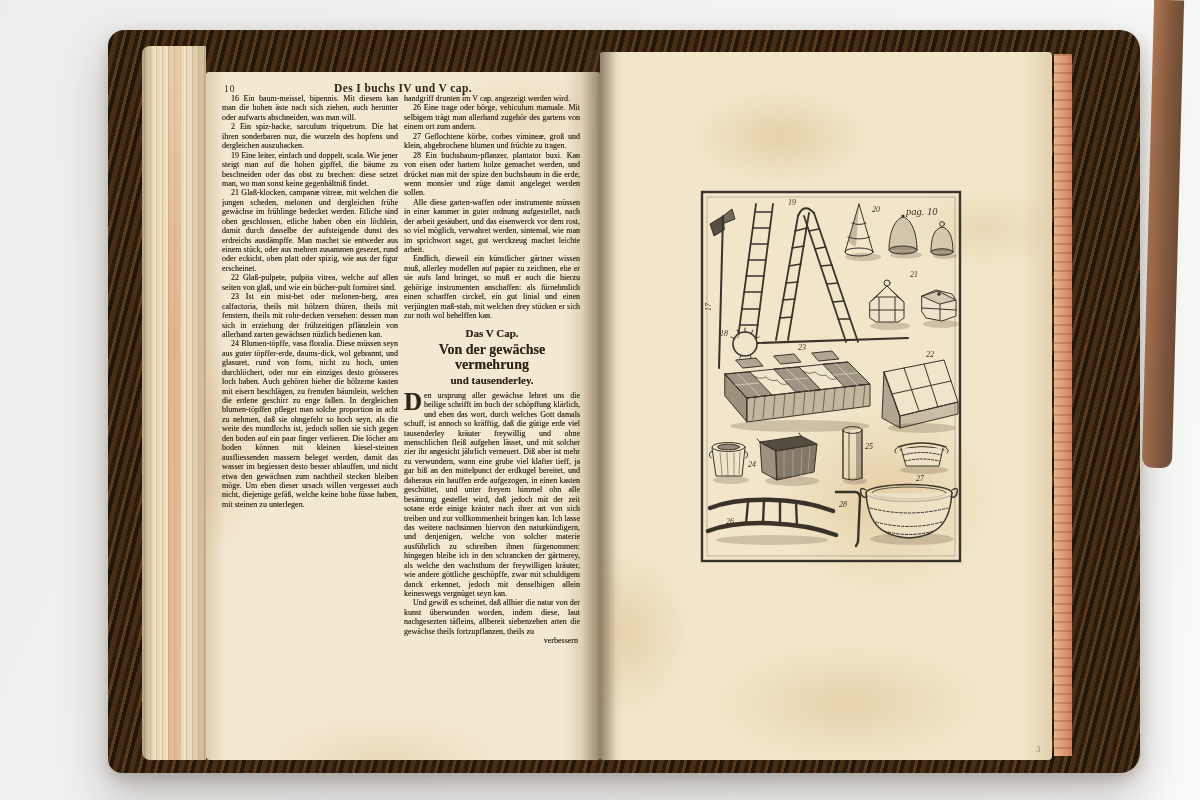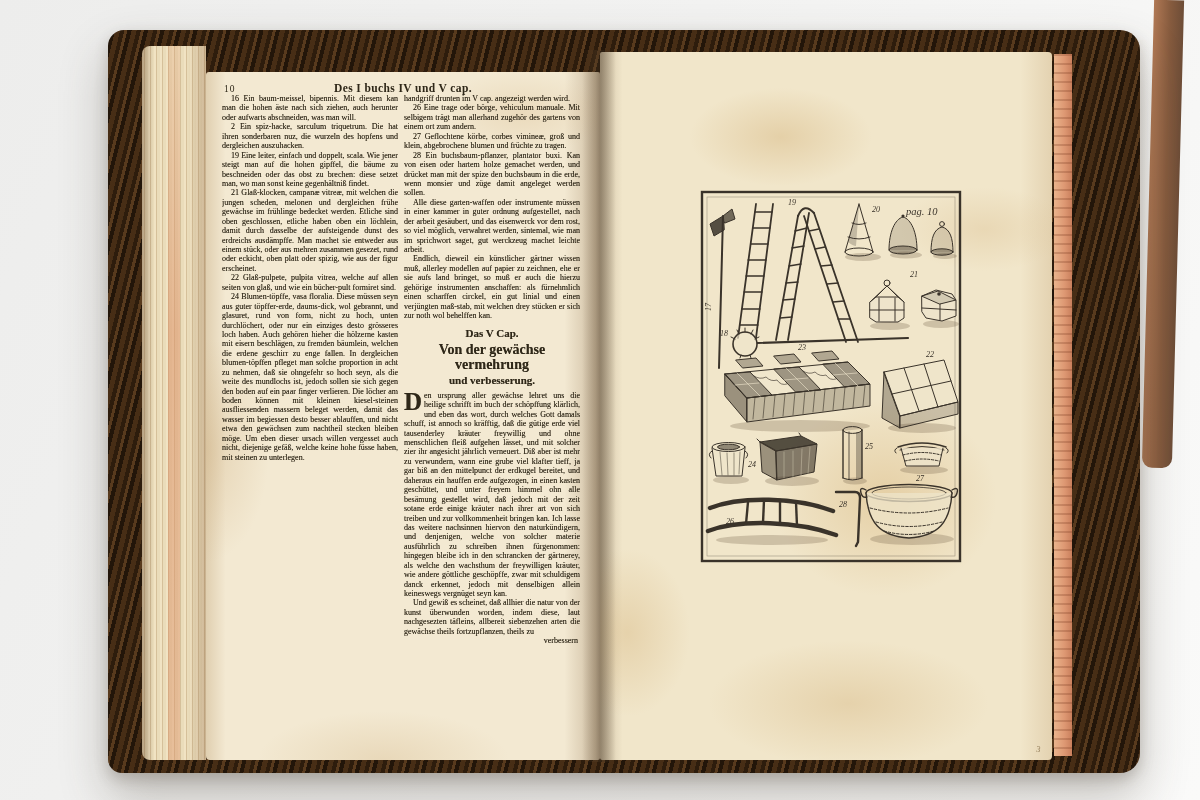--- a/index.html
+++ b/index.html
@@ -87,35 +87,36 @@
       <div class="lp-inner">
         <span class="pagenum">10</span>
         <div class="running-header">Des I buchs IV und V cap.</div>
         <div class="columns">
           <div class="col">
               <p>16 Ein baum-meissel, bipennis. Mit diesem kan man die hohen äste nach sich ziehen, auch herunter oder aufwarts abschneiden, was man will.</p>
               <p>2 Ein spiz-hacke, sarculum triquetrum. Die hat ihren sonderbaren nuz, die wurzeln des hopfens und dergleichen auszuhacken.</p>
               <p>19 Eine leiter, einfach und doppelt, scala. Wie jener steigt man auf die hohen gipffel, die bäume zu beschneiden oder das obst zu brechen: diese setzet man, wo man sonst keine gegenhältniß findet.</p>
               <p>21 Glaß-klocken, campanæ vitreæ, mit welchen die jungen scheden, melonen und dergleichen frühe gewächse im frühlinge bedecket werden. Etliche sind oben geschlossen, etliche haben oben ein löchlein, damit durch dasselbe der aufsteigende dunst des erdreichs ausdämpffe. Man machet sie entweder aus einem stück, oder aus mehren zusammen gesezet, rund oder eckicht, oben platt oder spizig, wie aus der figur erscheinet.</p>
               <p>22 Glaß-pulpete, pulpita vitrea, welche auf allen seiten von glaß, und wie ein bücher-pult formiret sind.</p>
+              <p>23 Ist ein mist-bet oder melonen-berg, area calfactoria, theils mit hölzern thüren, theils mit fenstern, theils mit rohr-decken versehen: dessen man sich in erziehung der frühzeitigen pflänzlein von allerhand zarten gewächsen nüzlich bedienen kan.</p>
               <p>24 Blumen-töpffe, vasa floralia. Diese müssen seyn aus guter töpffer-erde, daums-dick, wol gebrannt, und glasuret, rund von form, nicht zu hoch, unten durchlöchert, oder nur ein einziges desto grösseres loch haben. Auch gehören hieher die hölzerne kasten mit eisern beschlägen, zu fremden bäumlein, welchen die erdene geschirr zu enge fallen. In dergleichen blumen-töpffen pfleget man solche proportion in acht zu nehmen, daß sie ohngefehr so hoch seyn, als die weite des mundlochs ist, jedoch sollen sie sich gegen den boden auf ein paar finger verlieren. Die löcher am boden können mit kleinen kiesel-steinen ausfliessenden massern beleget werden, damit das wasser im begiessen desto besser ablauffen, und nicht etwa den gewächsen zum nachtheil stecken bleiben möge. Um eben dieser ursach willen vergesset auch nicht, diejenige gefäß, welche keine hohe füsse haben, mit steinen zu unterlegen.</p>
             </div>
           <div class="col">
             <div class="col2top">
                 <p>handgriff drunten im V cap. angezeigt werden wird.</p>
                 <p>26 Eine trage oder börge, vehiculum manuale. Mit selbigem trägt man allerhand zugehör des gartens von einem ort zum andern.</p>
                 <p>27 Geflochtene körbe, corbes vimineæ, groß und klein, abgebrochene blumen und früchte zu tragen.</p>
                 <p>28 Ein buchsbaum-pflanzer, plantator buxi. Kan von eisen oder hartem holze gemachet werden, und drücket man mit der spize den buchsbaum in die erde, wenn monsier und züge damit angeleget werden sollen.</p>
                 <p>Alle diese garten-waffen oder instrumente müssen in einer kammer in guter ordnung aufgestellet, nach der arbeit gesäubert, und das eisenwerck vor dem rost, so viel möglich, verwahret werden, sintemal, wie man im sprichwort saget, gut werckzeug machet leichte arbeit.</p>
                 <p>Endlich, dieweil ein künstlicher gärtner wissen muß, allerley modellen auf papier zu zeichnen, ehe er sie aufs land bringet, so muß er auch die hierzu gehörige instrumenten anschaffen: als fürnehmlich einen scharffen circkel, ein gut linial und einen verjüngten maß-stab, mit welchen drey stücken er sich zur noth wol behelffen kan.</p>
               </div>
             <div class="chapter-heading">
               <div class="cap-line">Das V Cap.</div>
               <div class="title-line">Von der gewächse vermehrung</div>
-              <div class="subtitle-line">und verbesserung.</div>
+              <div class="subtitle-line">und tausenderley.</div>
             </div>
             <div class="col2bottom">
                 <p>Den ursprung aller gewächse lehret uns die heilige schrifft im buch der schöpffung klärlich, und eben das wort, durch welches Gott damals schuff, ist annoch so kräfftig, daß die gütige erde viel tausenderley kräuter freywillig und ohne menschlichen fleiß aufgehen lässet, und mit solcher zier ihr angesicht jährlich verneuert. Diß aber ist mehr zu verwundern, wann eine grube viel klafter tieff, ja gar biß an den mittelpunct der erdkugel bereitet, und daheraus ein hauffen erde aufgezogen, in einen kasten geschüttet, und unter freyem himmel ohn alle besämung gestellet wird, daß jedoch mit der zeit sotane erde einige kräuter nach ihrer art von sich treiben und zur vollkommenheit bringen kan. Ich lasse das weitere nachsinnen hiervon den naturkündigern, und denjenigen, welche von solcher materie ausführlich zu schreiben ihnen fürgenommen: hingegen bleibe ich in den schrancken der gärtnerey, als welche den wachsthum der freywilligen kräuter, wie andere göttliche geschöpffe, zwar mit schuldigem danck erkennet, jedoch mit denselbigen allein keineswegs vergnüget seyn kan.</p>
                 <p>Und gewiß es scheinet, daß allhier die natur von der kunst überwunden worden, indem diese, laut nachgesezten täfleins, allbereit siebenzehen arten die gewächse theils fortzupflanzen, theils zu</p>
               </div>
             <div class="catchword">verbessern</div>
           </div>
         </div>
       </div>
     </div>

